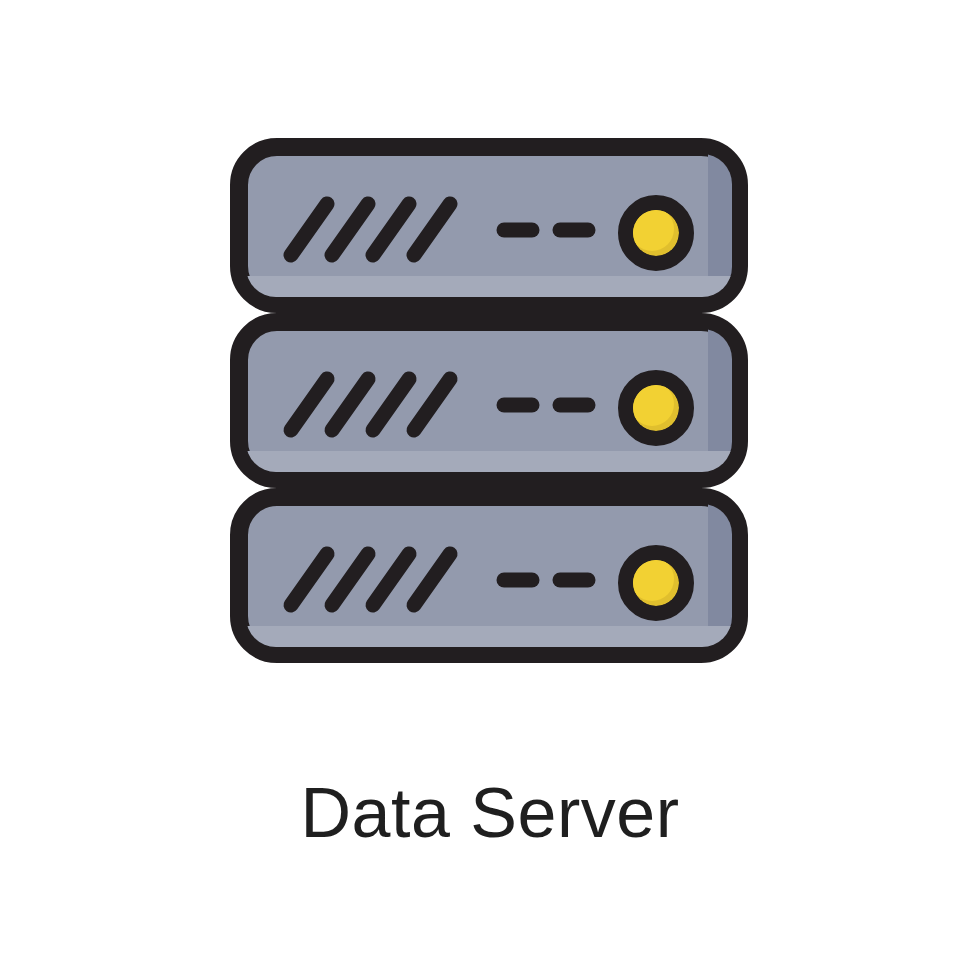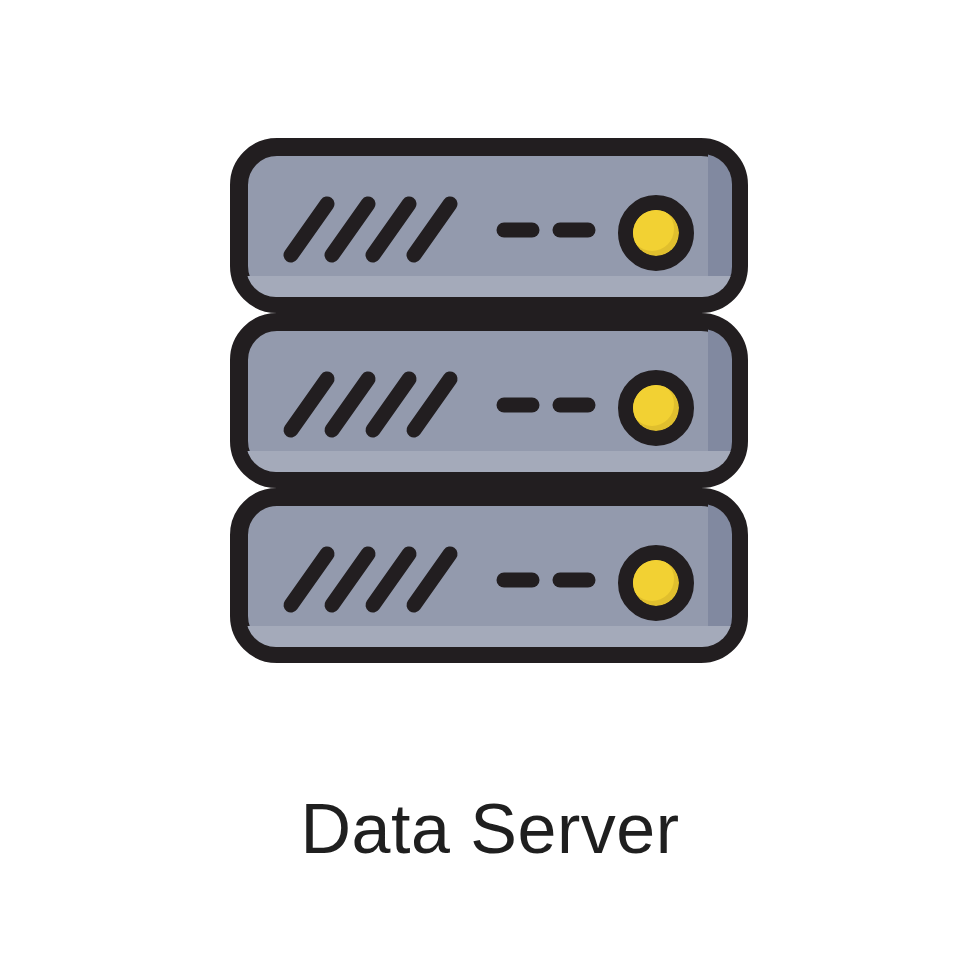--- a/index.html
+++ b/index.html
@@ -28,21 +28,20 @@
     left: 0;
     top: 776px;
     width: 980px;
     text-align: center;
     font-size: 70px;
     line-height: 74px;
     font-weight: 400;
     letter-spacing: 0.5px;
     color: var(--caption-color, #1f1f1f);
     user-select: none;
-    margin-top: 16px;
   }
 
   
   .unit-body     { fill: var(--icon-body, #939aad); stroke: var(--icon-outline, #221e20); stroke-width: 18px; }
   .unit-light    { fill: var(--icon-body-light, #a4aaba); }
   .unit-dark     { fill: var(--icon-body-dark, #8189a0); }
   .unit-stroke   { stroke: var(--icon-outline, #221e20); fill: none; }
   .led-ring      { fill: var(--icon-yellow-shade, #e0bf2e); stroke: var(--icon-outline, #221e20); stroke-width: 16px; }
   .led-shade     { fill: var(--icon-yellow-shade, #e0bf2e); }
   .led-main      { fill: var(--icon-yellow, #f2d133); }

